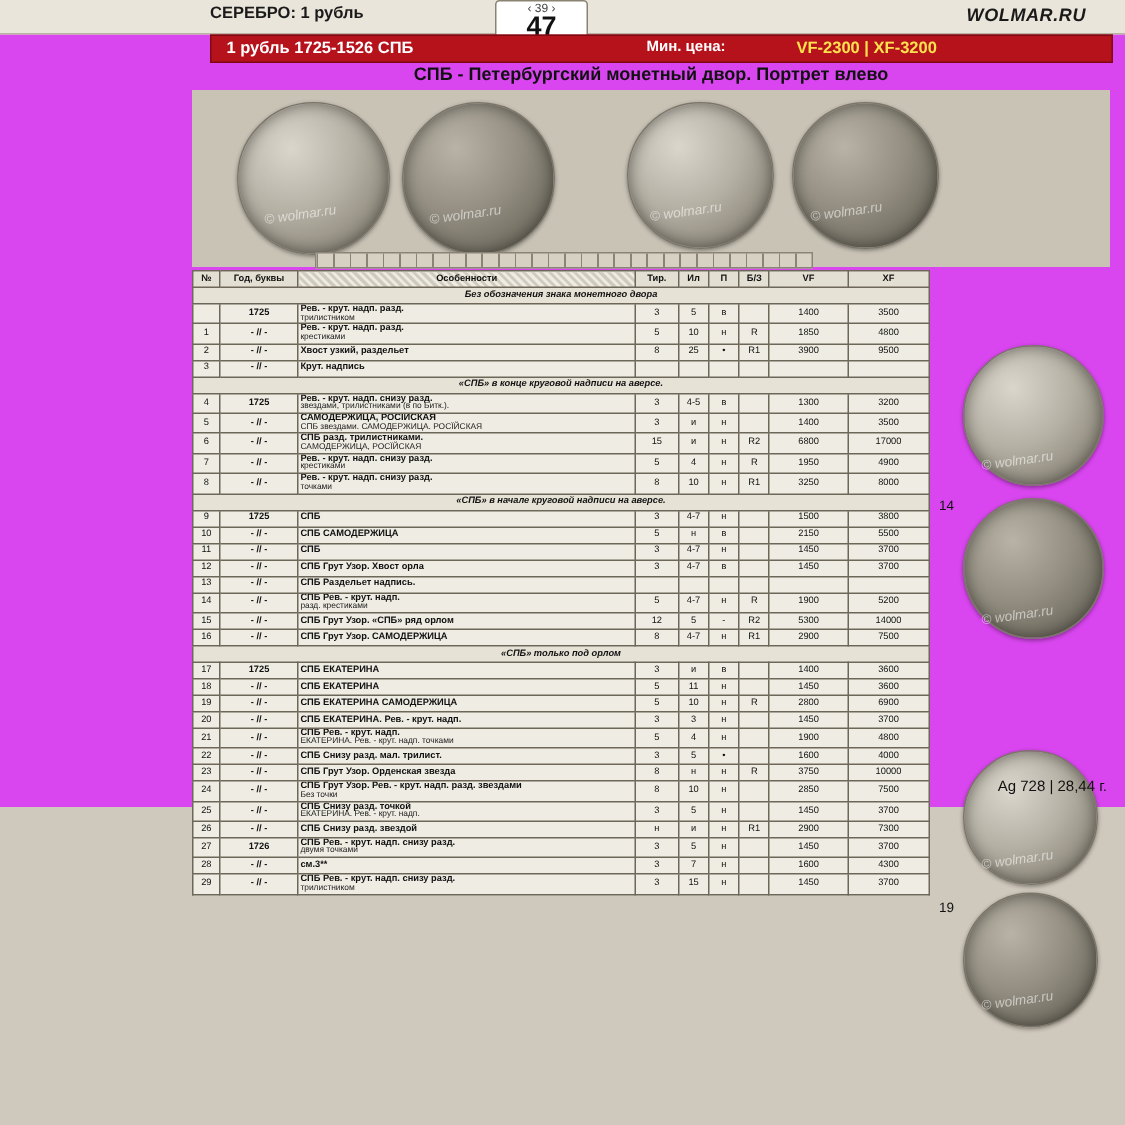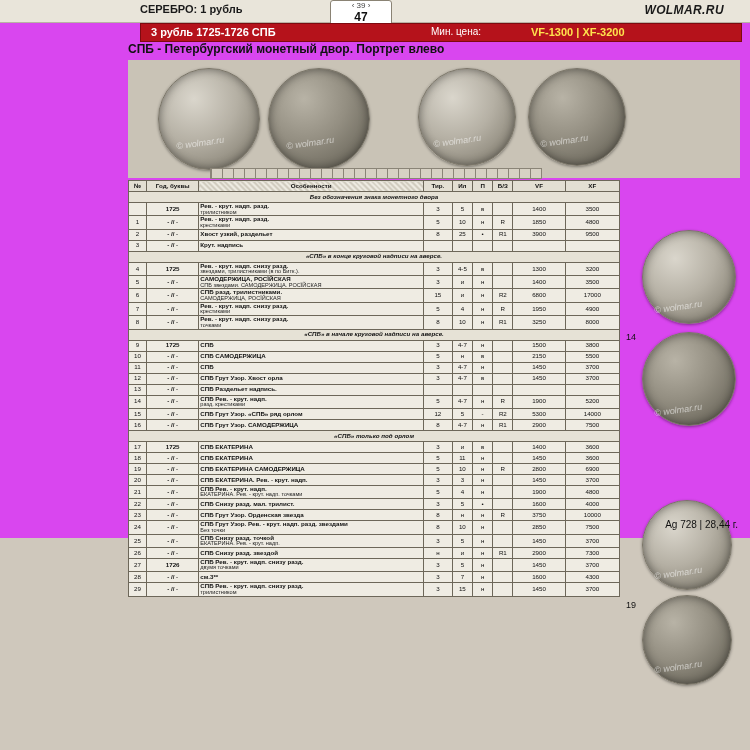--- a/index.html
+++ b/index.html
@@ -29,40 +29,41 @@
   }
   .pagenum-box{
     position:absolute;left:330px;top:0px;width:60px;height:28px;
     background:#fff;border:1px solid #8a8374;border-radius:3px;
     text-align:center;
   }
   .pagenum-box .arrows{
     font-size:8px;color:#444;line-height:8px;padding-top:1px;
   }
   .pagenum-box .num{
-    font-size:12px;font-weight:bold;color:#111;line-height:15px;
+    font-size:18px;font-weight:bold;color:#111;line-height:15px;
   }
   
   .redband{
     position:absolute;left:140px;top:23px;width:600px;height:17px;
     background:#b5121b;
     border:1px solid #7d0a10;
   }
   .redband .title{
     position:absolute;left:10px;top:2px;font-size:11px;font-weight:bold;color:#fff;
   }
   .redband .price-label{
-    position:absolute;left:290px;top:2px;font-size:10px;font-weight:normal;color:#fff;
+    position:absolute;left:290px;top:2px;font-size:10px;font-weight:bold;color:#fff;
   }
   .redband .price-val{
     position:absolute;left:390px;top:2px;font-size:11px;font-weight:bold;color:#ffe24d;
   }
   .subtitle{
     position:absolute;left:128px;top:42px;width:612px;height:16px;
     font-size:12px;font-weight:bold;color:#111;
+    text-align:center;
   }
   
   .coinstrip{
     position:absolute;left:128px;top:60px;width:612px;height:118px;
     background:#c9c3b6;
   }
   .coin{
     position:absolute;border-radius:50%;
     background:radial-gradient(circle at 35% 30%, #dad6cc 0%, #b5b0a4 45%, #8e897c 78%, #6e6a5e 100%);
     box-shadow:inset 0 0 10px rgba(0,0,0,.45), 0 1px 3px rgba(0,0,0,.4);
@@ -134,23 +135,23 @@
     <div class="left">СЕРЕБРО: 1 рубль</div>
     <div class="wolmar">WOLMAR.RU</div>
   </div>
 
   <div class="pagenum-box">
     <div class="arrows">‹ 39 ›</div>
     <div class="num">47</div>
   </div>
 
   <div class="redband">
-    <div class="title">3 рубль 1725-1726 СПБ</div>
+    <div class="title">1 рубль 1725-1526 СПБ</div>
     <div class="price-label">Мин. цена:</div>
-    <div class="price-val">VF-1300 | XF-3200</div>
+    <div class="price-val">VF-2300 | XF-3200</div>
   </div>
 
   <div class="subtitle">СПБ - Петербургский монетный двор. Портрет влево</div>
 
   <div class="coinstrip">
     <div class="coin" style="left:30px;top:8px;width:100px;height:100px;"></div>
     <div class="coin dark" style="left:140px;top:8px;width:100px;height:100px;"></div>
     <div class="coin" style="left:290px;top:8px;width:96px;height:96px;"></div>
     <div class="coin dark" style="left:400px;top:8px;width:96px;height:96px;"></div>
     <div class="wm" style="left:48px;top:78px;">© wolmar.ru</div>

